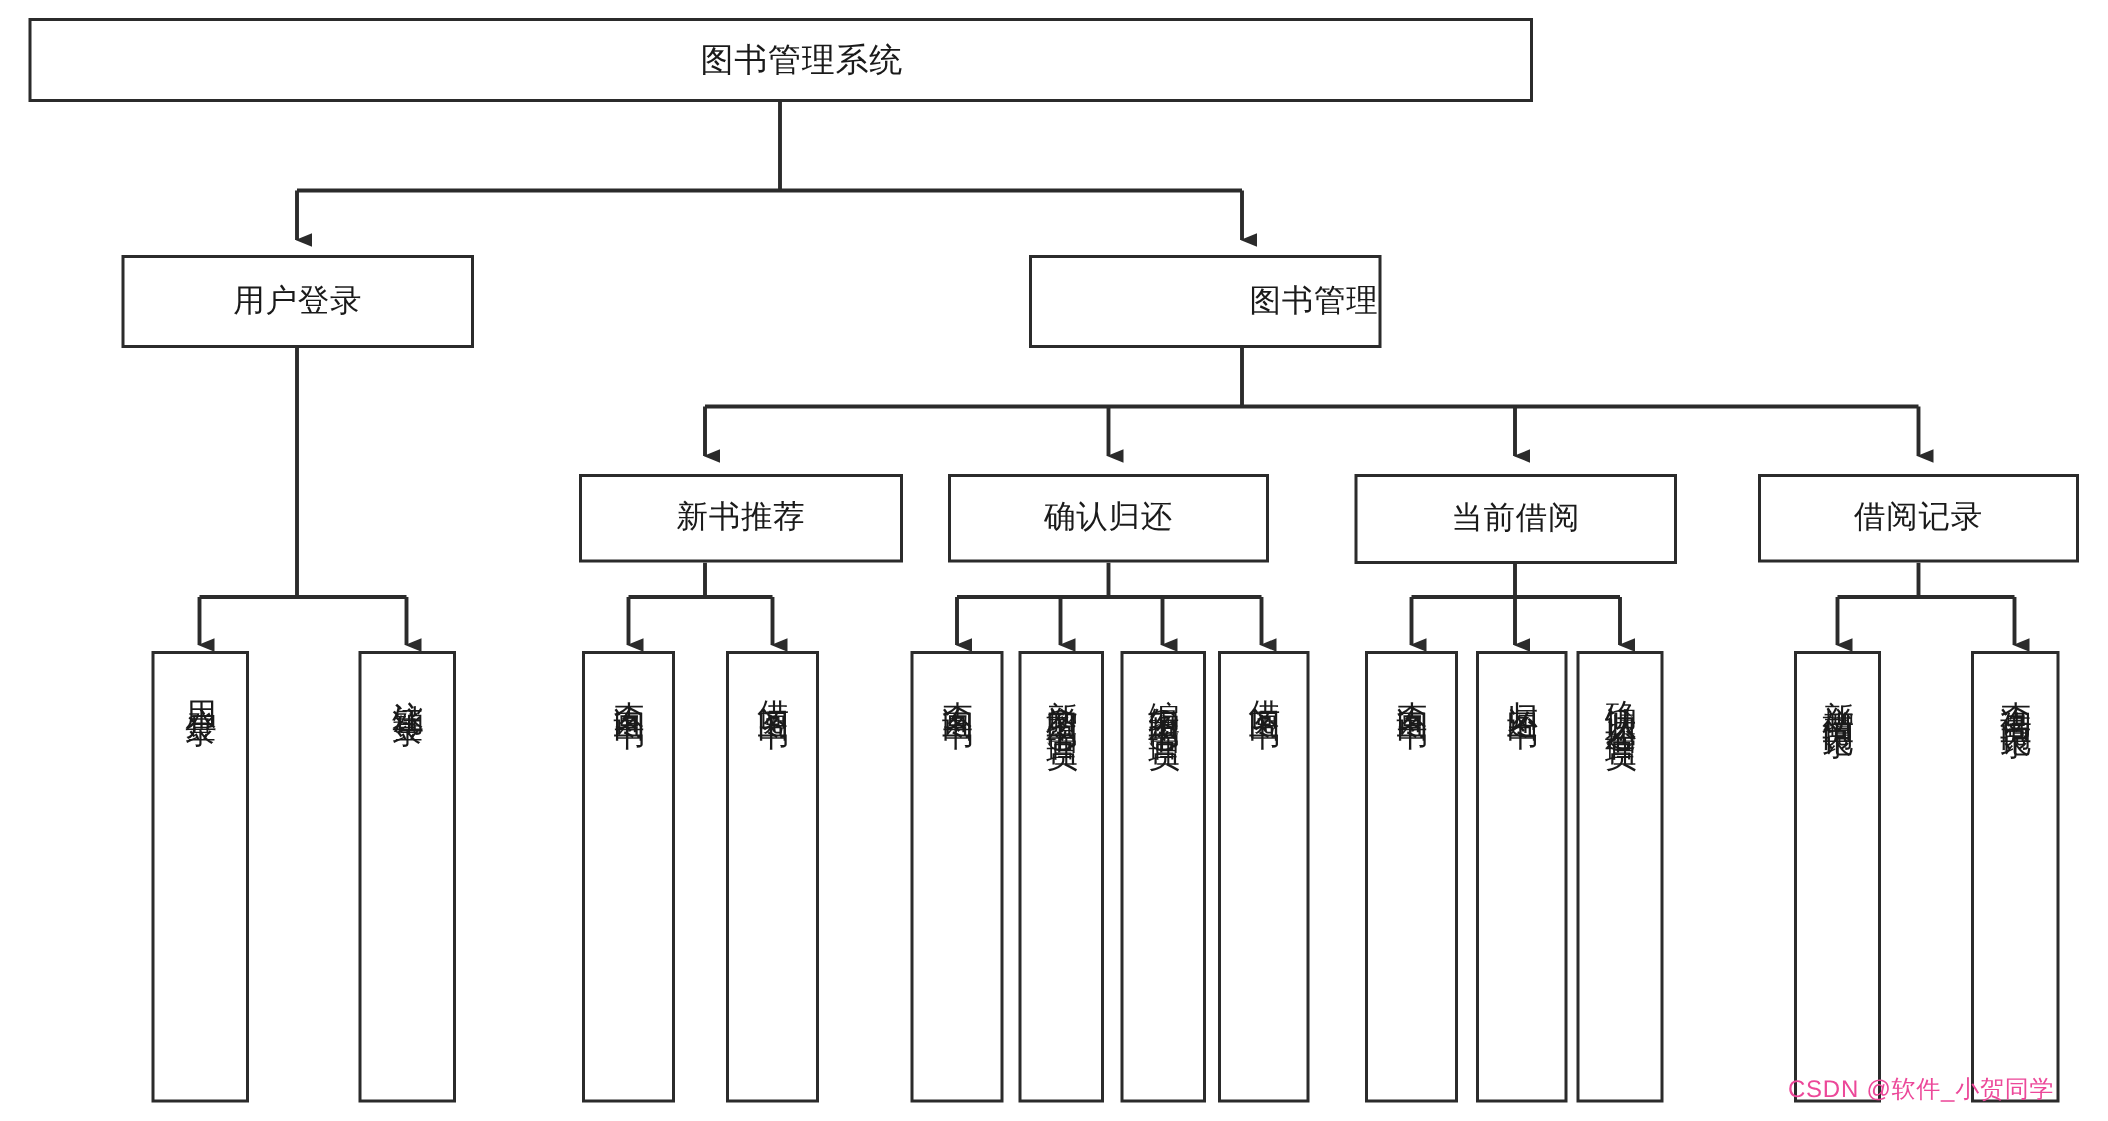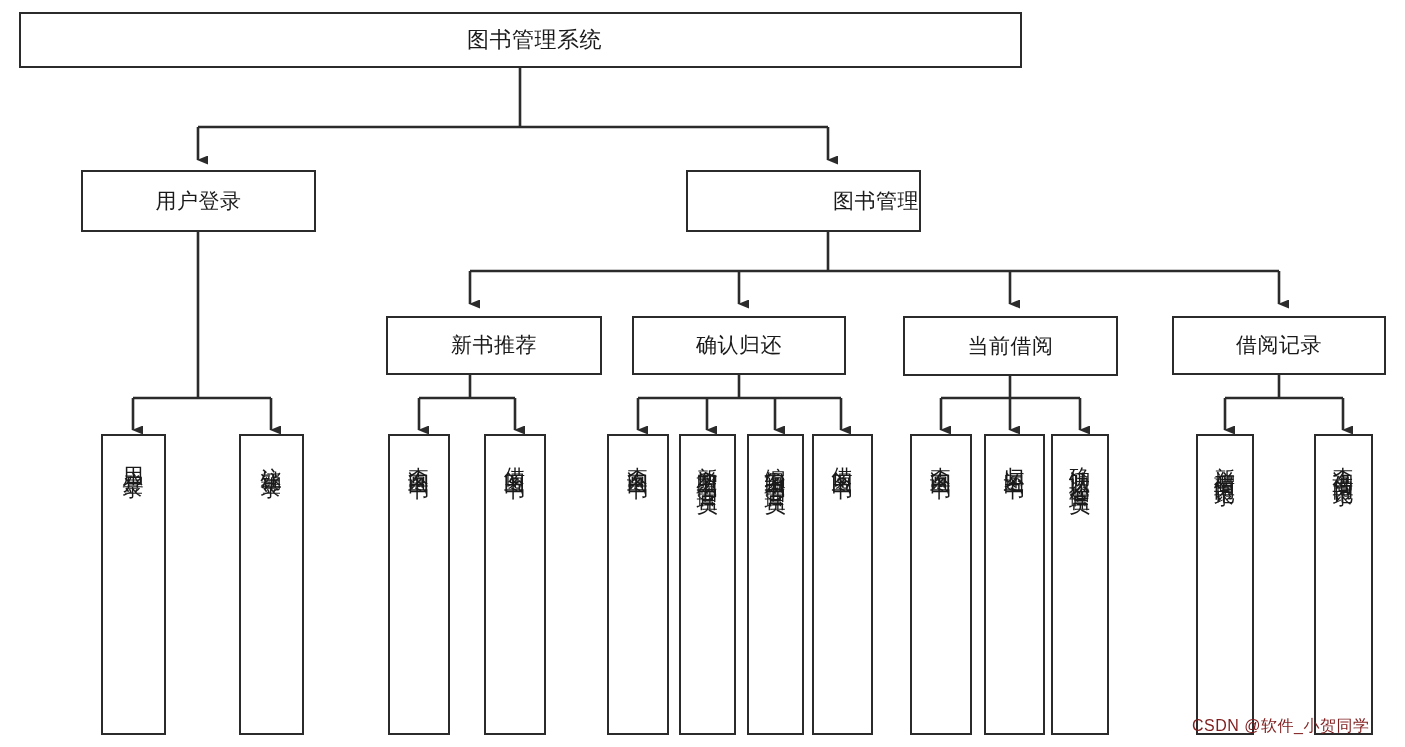--- a/index.html
+++ b/index.html
@@ -55,21 +55,21 @@
   .node.vert .node-label {
     writing-mode: vertical-rl;
     text-orientation: upright;
     font-size: 21px;
     line-height: 1.0;
     letter-spacing: 4px;
     white-space: nowrap;
   }
   .watermark {
     position: absolute;
-    color: #7f1d1d;
+    color: #ec4899;
     font-size: 16px;
     letter-spacing: 0.5px;
     z-index: 3;
     white-space: nowrap;
   }
 </style>
 </head>
 <body>
 
 <div id="canvas">

